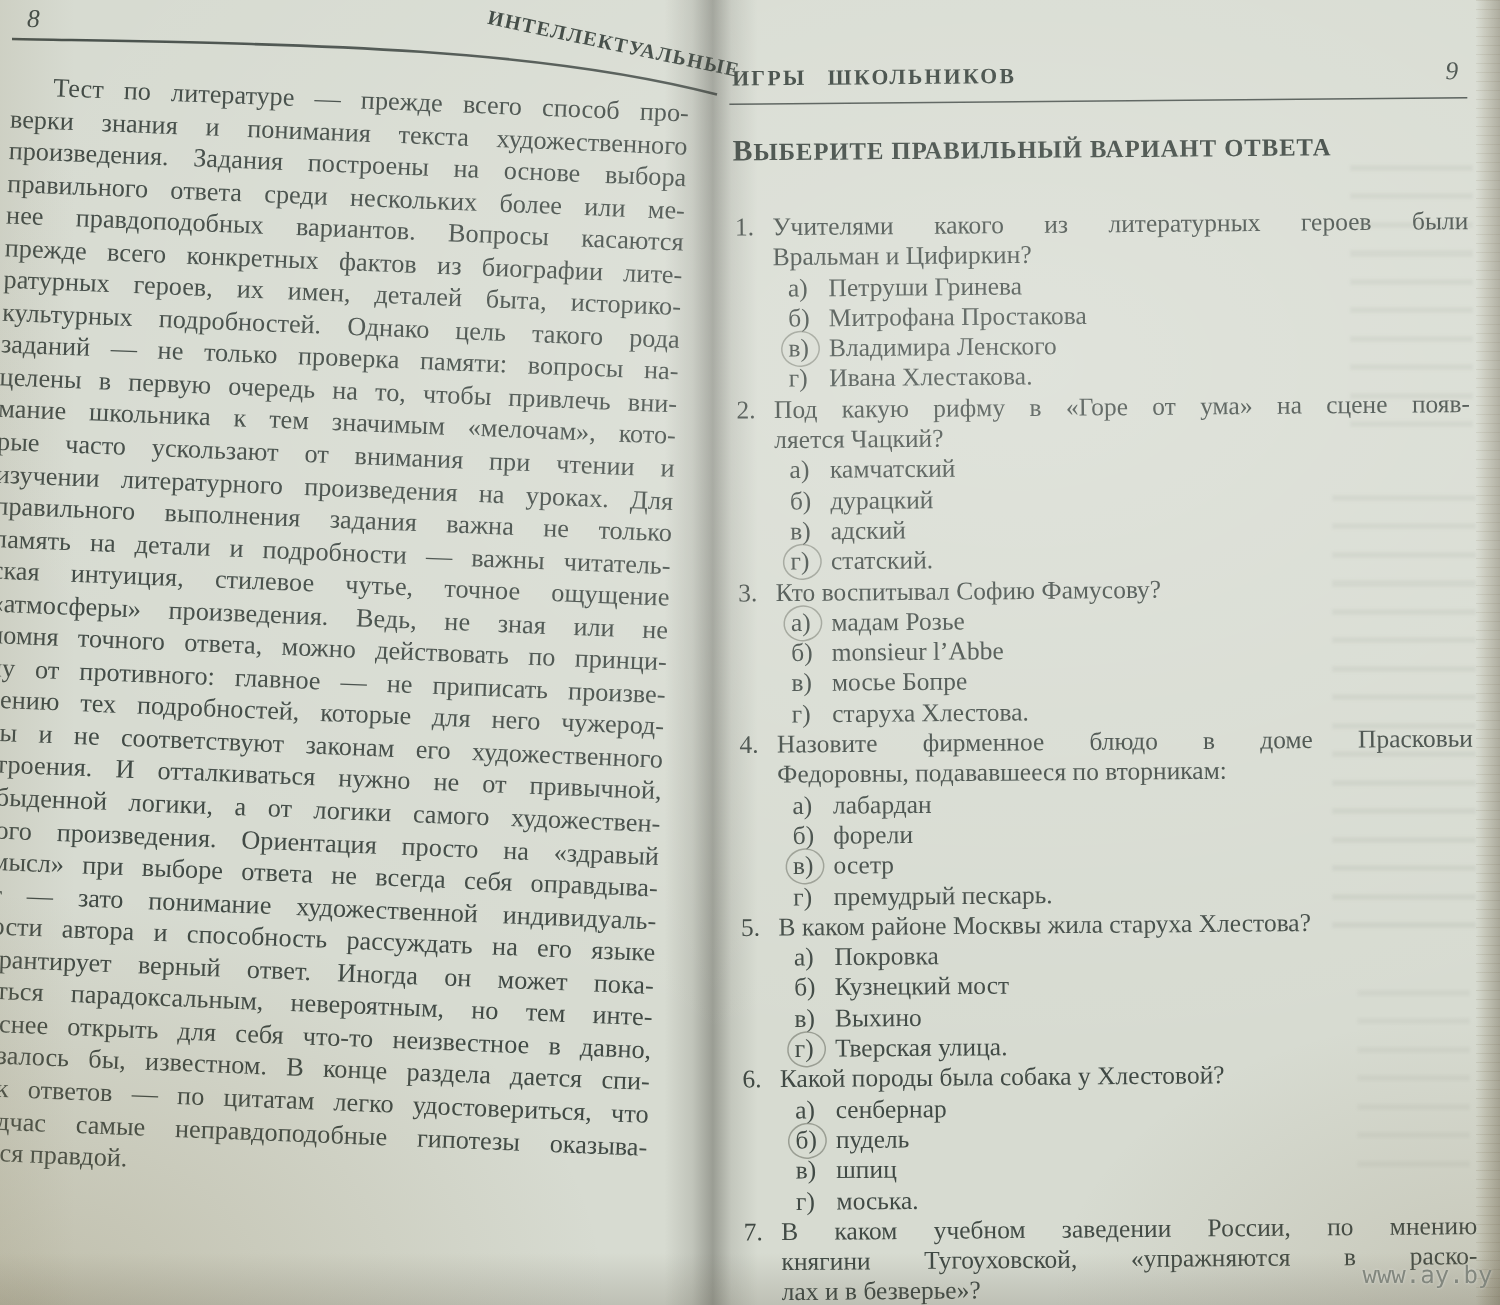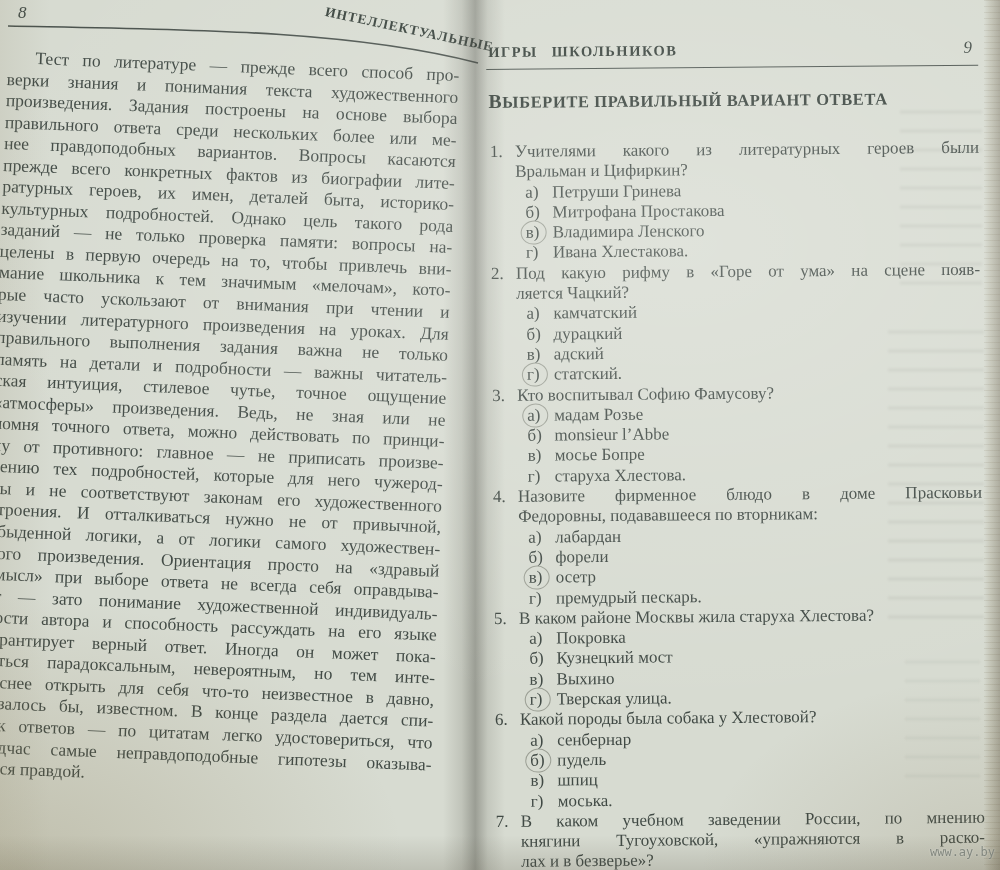--- a/index.html
+++ b/index.html
@@ -80,21 +80,21 @@
     position:absolute;z-index:1;pointer-events:none;filter:blur(1.2px);opacity:0.55;
     background:repeating-linear-gradient(to bottom,
       rgba(110,116,105,0.16) 0 4px, rgba(0,0,0,0) 4px 19px);
   }
   .ghost.g1{left:900px;top:110px;width:82px;height:190px;}
   .ghost.g2{left:888px;top:330px;width:96px;height:300px;}
   .ghost.g3{left:905px;top:660px;width:75px;height:130px;opacity:0.4;}
   
   .wm{
     position:absolute;right:5px;bottom:11px;z-index:7;
-    font-family:"DejaVu Sans Mono",monospace;font-size:12px;
+    font-family:"DejaVu Sans Mono",monospace;font-size:16px;
     color:rgba(125,131,122,0.95);text-shadow:0 0 2px rgba(255,255,255,0.5);
   }
 </style>
 </head>
 <body>
 
 <div class="photo">
 
   <div class="lp-num">8</div>
   <div class="lp-head">ИНТЕЛЛЕКТУАЛЬНЫЕ</div>

